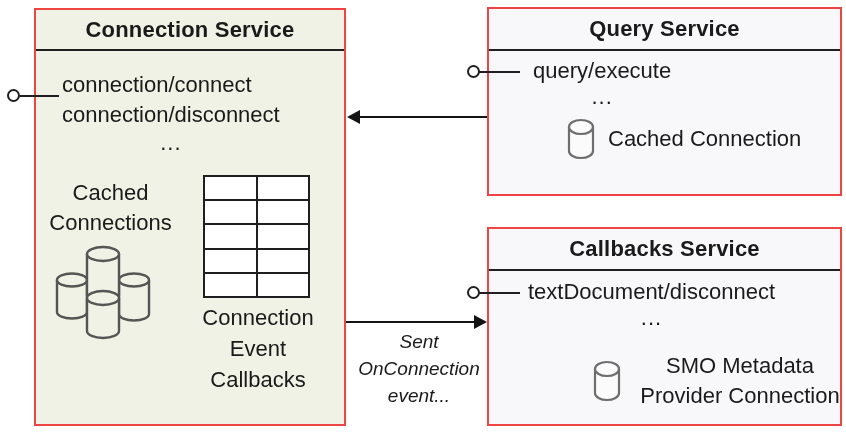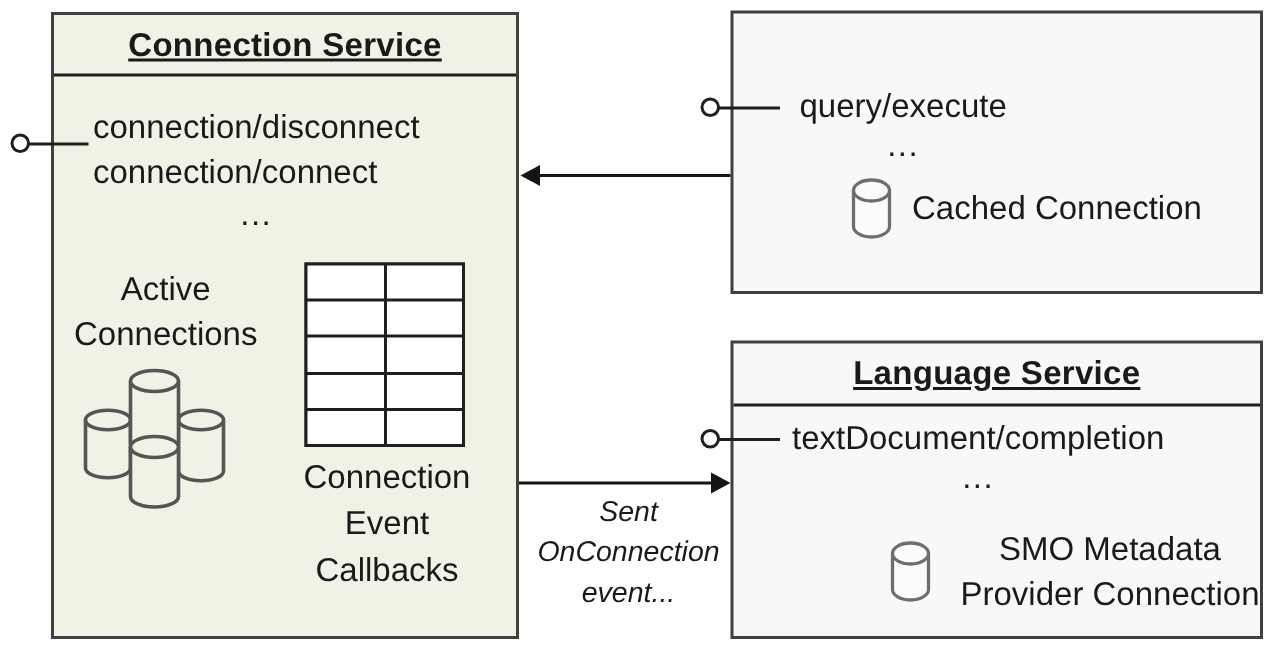--- a/index.html
+++ b/index.html
@@ -1,20 +1,20 @@
 <!DOCTYPE html>
 <html><head>
 <meta charset="utf-8">
 <style>
   html,body{margin:0;padding:0;background:#ffffff;}
   .stage{
     position:relative;width:846px;height:436px;background:#ffffff;
     font-family:"Liberation Sans",sans-serif;color:#1a1a1a;overflow:hidden;
   }
-  .box{position:absolute;border:2px solid #404040;box-sizing:border-box;z-index:1;text-decoration:underline;}
+  .box{position:absolute;border:2px solid #ef4444;box-sizing:border-box;z-index:1;}
   .box.green{background:#eff2e4;}
   .box.white{background:#f8f8fa;}
   .box-header{
     height:40px;border-bottom:2px solid #1f1f1f;display:flex;align-items:center;
     justify-content:center;font-weight:bold;font-size:22px;letter-spacing:.2px;
   }
   .conn-header{height:39px;}
   .method-block{position:absolute;display:inline-block;}
   .method-line{font-size:22px;line-height:30px;white-space:nowrap;}
   .method-line.sm{line-height:26px;}
@@ -50,26 +50,26 @@
 </style>
 </head>
 <body>
 
 <div class="stage">
 
   <div class="box green" style="left:34px;top:8px;width:312px;height:418px;">
     <div class="box-header conn-header">Connection Service</div>
 
     <div class="method-block" style="left:26px;top:60px;">
+      <div class="method-line">connection/connect</div>
       <div class="method-line">connection/disconnect</div>
-      <div class="method-line">connection/connect</div>
       <div class="ellipsis-line">...</div>
     </div>
 
-    <div class="center-label" style="left:2px;top:168px;width:145px;">Active Connections</div>
+    <div class="center-label" style="left:2px;top:168px;width:145px;">Cached Connections</div>
 
     <div style="position:absolute;left:19px;top:232px;">
       <svg width="96" height="98" viewBox="0 0 96 98" fill="none">
         <g stroke="#555555" stroke-width="2.4" fill="#eff2e4" stroke-linejoin="round">
           <path d="M2,38 L2,70 A15,6.5 0 0 0 32,70 L32,38"></path>
           <ellipse cx="17" cy="38" rx="15" ry="6.5"></ellipse>
           <path d="M64,38 L64,72 A15,6.5 0 0 0 94,72 L94,38"></path>
           <ellipse cx="79" cy="38" rx="15" ry="6.5"></ellipse>
           <path d="M32,12 L32,54 A16,7 0 0 0 64,54 L64,12"></path>
           <ellipse cx="48" cy="12" rx="16" ry="7"></ellipse>
@@ -89,44 +89,45 @@
       <div></div>
       <div></div>
       <div></div>
       <div></div>
     </div>
 
     <div class="center-label cb-label" style="left:152px;top:292px;width:140px;">Connection Event Callbacks</div>
   </div>
 
   <div class="box white" style="left:487px;top:7px;width:355px;height:189px;">
+    <div class="box-header">Query Service</div>
 
     <div class="method-block" style="left:44px;top:49px;">
       <div class="method-line sm">query/execute</div>
       <div class="ellipsis-line">...</div>
     </div>
 
     <div class="db-row" style="left:58px;top:108px;">
       <span>
         <svg width="28" height="44" viewBox="0 0 28 44" fill="none">
           <g stroke="#6e6e6e" stroke-width="2.2" fill="#fbfbfc" stroke-linejoin="round">
             <path d="M2,10 L2,34 A12,7 0 0 0 26,34 L26,10"></path>
             <ellipse cx="14" cy="10" rx="12" ry="7"></ellipse>
           </g>
         </svg>
       </span>
       <span class="db-caption">Cached Connection</span>
     </div>
   </div>
 
   <div class="box white" style="left:487px;top:227px;width:355px;height:199px;">
-    <div class="box-header">Language Service</div>
+    <div class="box-header">Callbacks Service</div>
 
     <div class="method-block" style="left:39px;top:50px;">
-      <div class="method-line sm">textDocument/completion</div>
+      <div class="method-line sm">textDocument/disconnect</div>
       <div class="ellipsis-line">...</div>
     </div>
 
     <div class="db-row" style="left:84px;top:122px;">
       <span>
         <svg width="28" height="44" viewBox="0 0 28 44" fill="none">
           <g stroke="#6e6e6e" stroke-width="2.2" fill="#fbfbfc" stroke-linejoin="round">
             <path d="M2,10 L2,34 A12,7 0 0 0 26,34 L26,10"></path>
             <ellipse cx="14" cy="10" rx="12" ry="7"></ellipse>
           </g>

